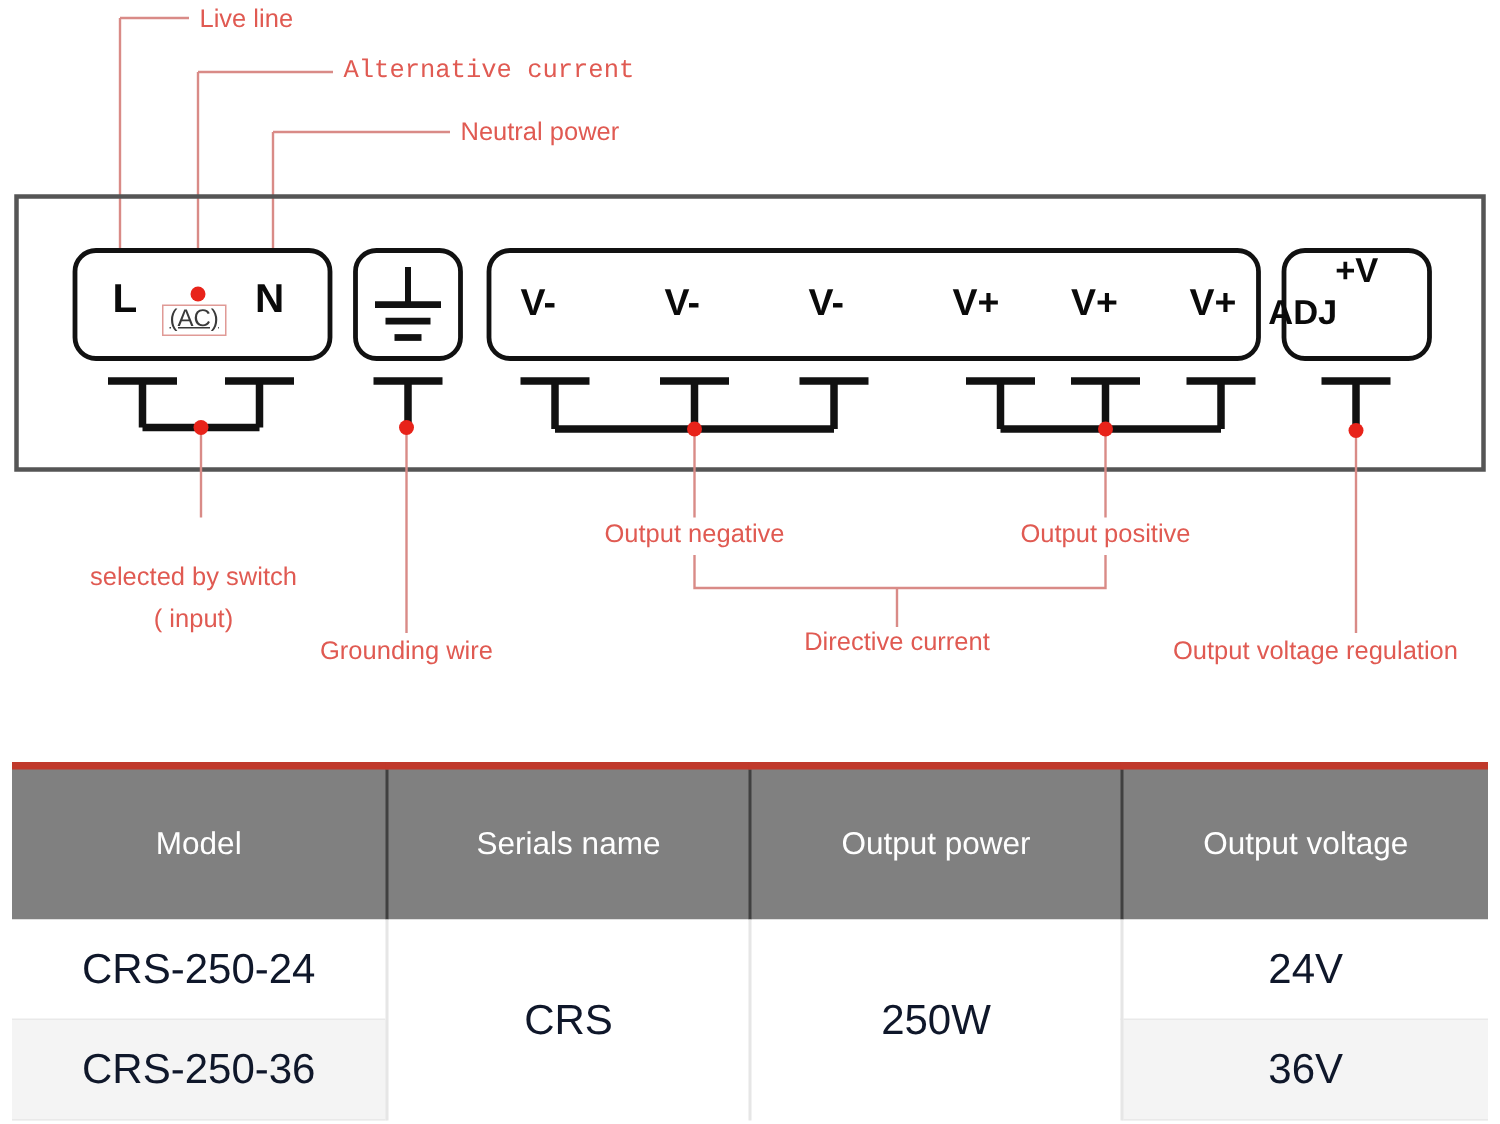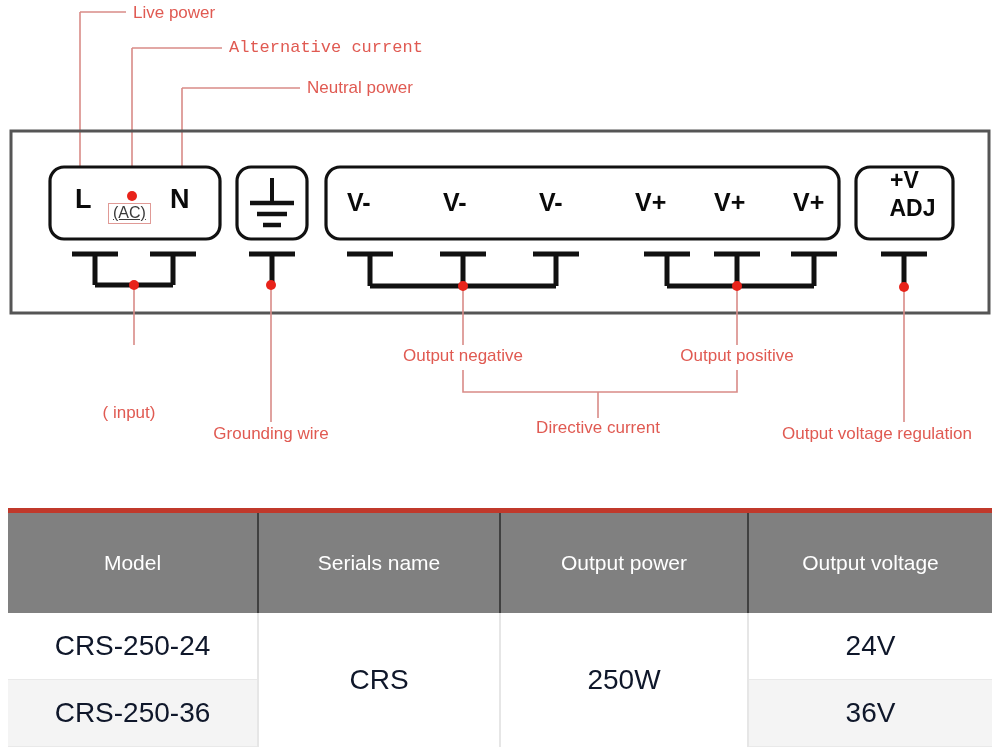--- a/index.html
+++ b/index.html
@@ -165,38 +165,39 @@
       <g fill="#e8231a">
         <circle cx="134" cy="285" r="5"></circle>
         <circle cx="271" cy="285" r="5"></circle>
         <circle cx="463" cy="286" r="5"></circle>
         <circle cx="737" cy="286" r="5"></circle>
         <circle cx="904" cy="287" r="5"></circle>
         <circle cx="132" cy="196" r="5"></circle>
       </g>
     </svg>
 
-    <div class="anno" style="left:133px; top:2px;">Live power</div>
+    <div class="anno" style="left:133px; top:2px;">Live line</div>
     <div class="anno" style="left:229px; top:37px;font-family:Liberation Mono, monospace;">Alternative current</div>
     <div class="anno" style="left:307px; top:77px;">Neutral power</div>
 
     <div class="term-label tl-big" style="left:75px; top:184px;">L</div>
     <div class="term-label tl-big" style="left:170px; top:184px;">N</div>
     <div class="ac-tag" style="left:108px; top:203px;text-decoration:underline;">(AC)</div>
 
     <div class="term-label tl-vv" style="left:347px; top:188px;">V-</div>
     <div class="term-label tl-vv" style="left:443px; top:188px;">V-</div>
     <div class="term-label tl-vv" style="left:539px; top:188px;">V-</div>
     <div class="term-label tl-vv" style="left:635px; top:188px;">V+</div>
     <div class="term-label tl-vv" style="left:714px; top:188px;">V+</div>
     <div class="term-label tl-vv" style="left:793px; top:188px;">V+</div>
 
     <div class="term-label tl-adj" style="left:856px; top:169px; width:97px;">+V</div>
-    <div class="term-label tl-adj" style="left:864px; top:197px; width:97px;">ADJ</div>
-
+    <div class="term-label tl-adj" style="left:820px; top:197px; width:97px;">ADJ</div>
+
+    <div class="anno center" style="left:0px; top:374px; width:258px;">selected by switch</div>
     <div class="anno center" style="left:0px; top:402px; width:258px;">( input)</div>
 
     <div class="anno center" style="left:171px; top:423px; width:200px;">Grounding wire</div>
 
     <div class="anno center" style="left:363px; top:345px; width:200px;">Output negative</div>
 
     <div class="anno center" style="left:637px; top:345px; width:200px;">Output positive</div>
 
     <div class="anno center" style="left:754px; top:423px; width:246px;">Output voltage regulation</div>
 

